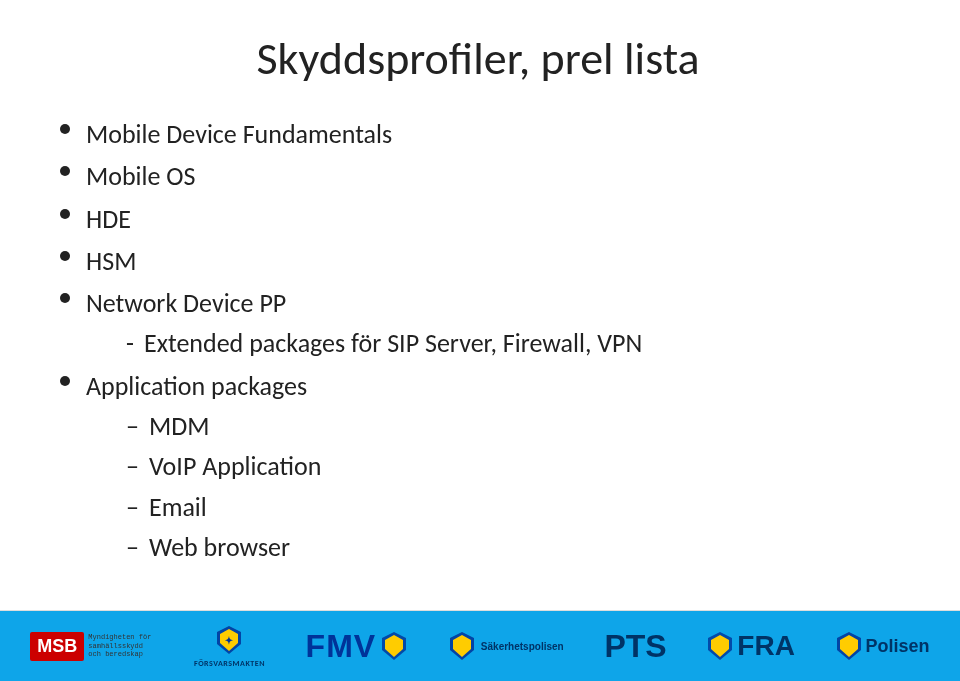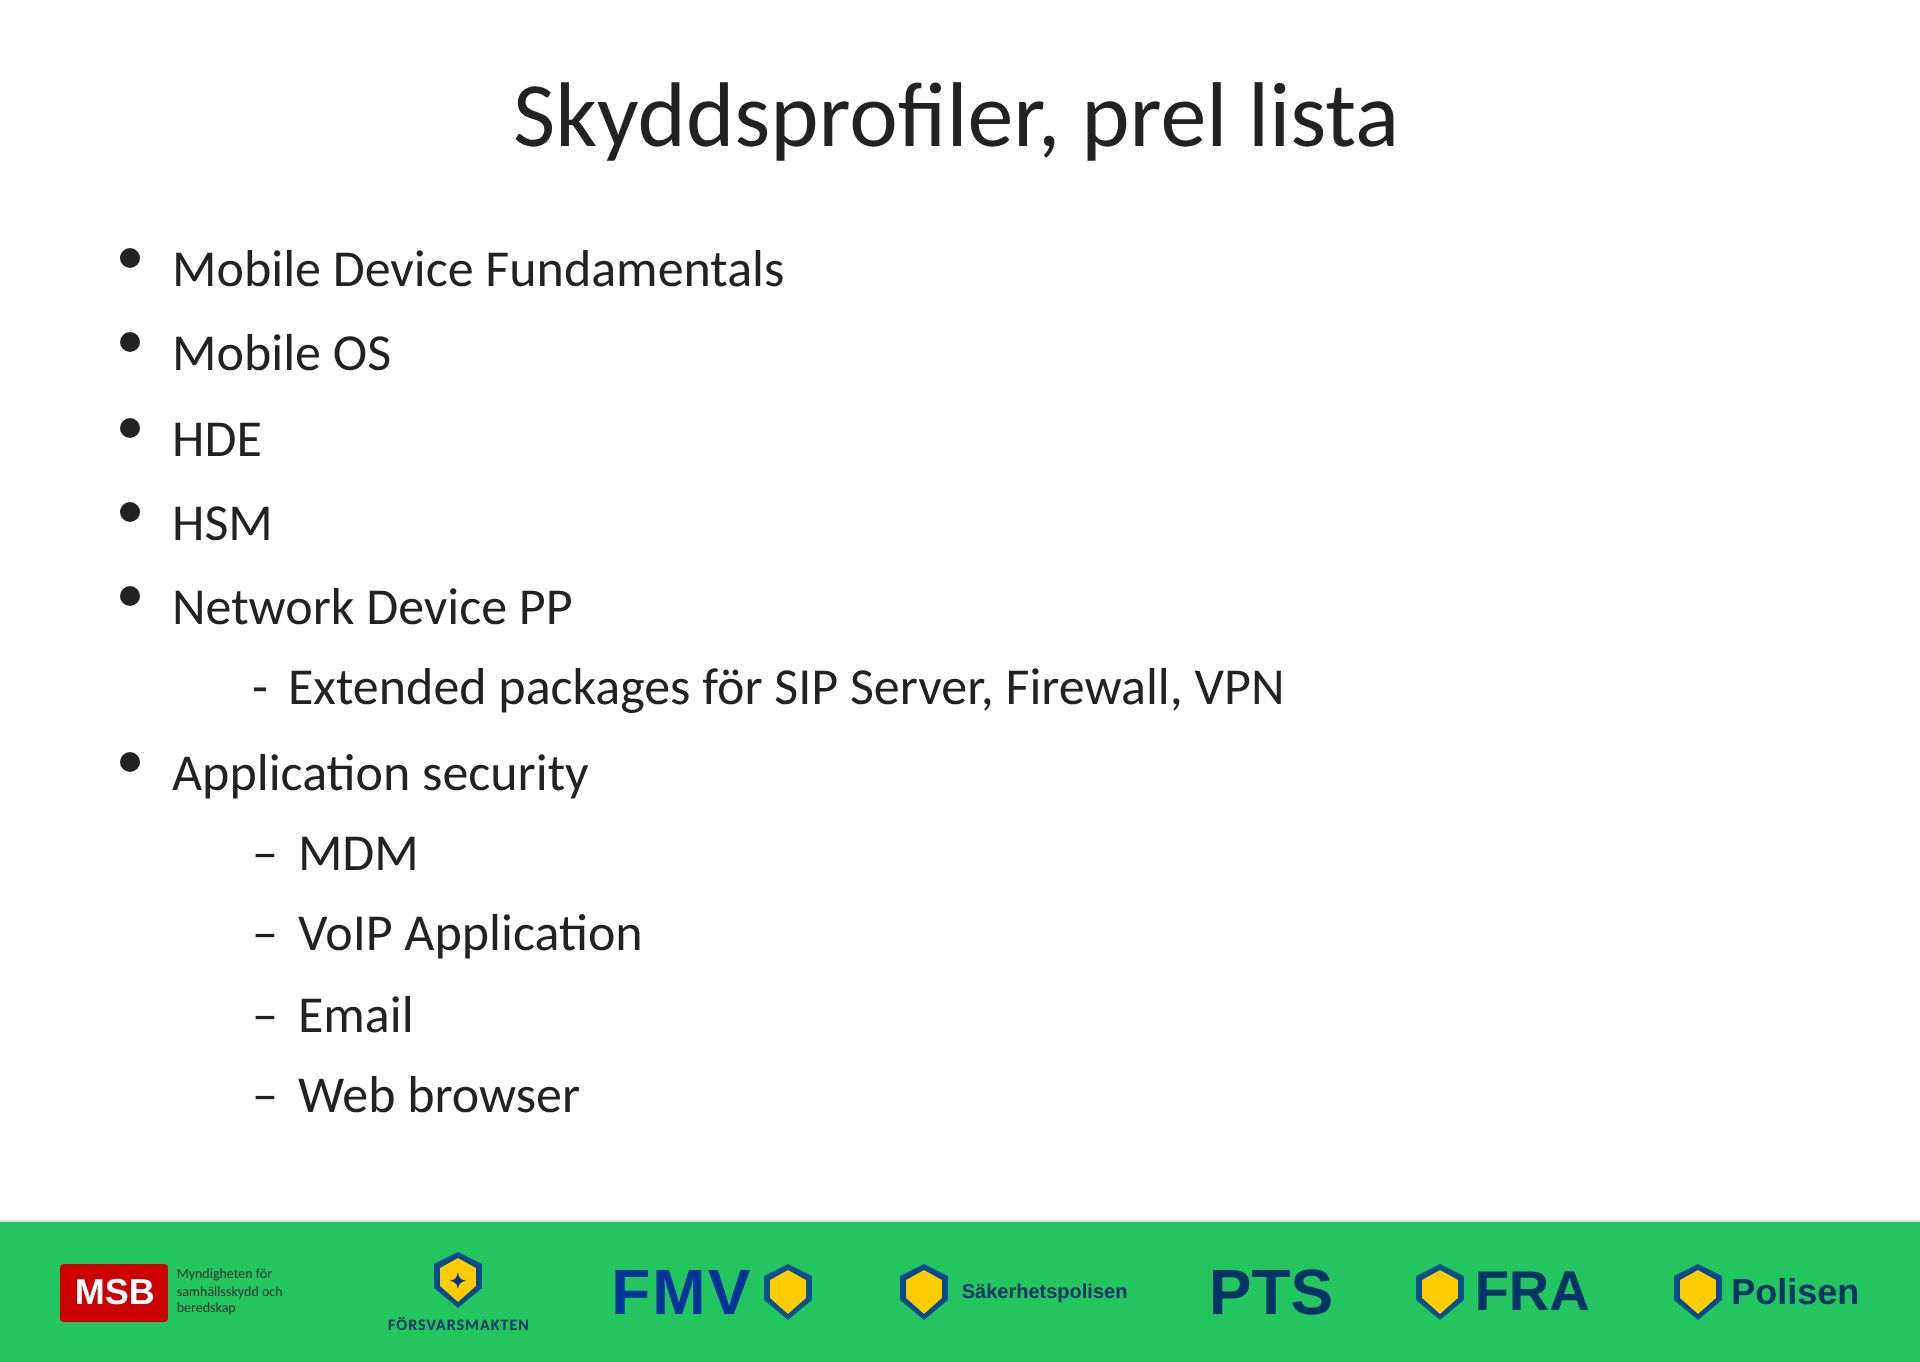--- a/index.html
+++ b/index.html
@@ -84,21 +84,21 @@
       margin-right: 10px;
       font-size: 26px;
     }
 
     .footer-bar {
       position: absolute;
       bottom: 0;
       left: 0;
       width: 960px;
       height: 71px;
-      background: #22c55e;
+      background: #0ea5e9;
       display: flex;
       align-items: center;
       justify-content: space-around;
       padding: 6px 10px;
       border-top: 1px solid #dddddd;
     }
 
     .logo-item {
       display: flex;
       align-items: center;
@@ -121,20 +121,21 @@
       padding: 4px 7px;
       border-radius: 2px;
       font-family: Arial, sans-serif;
     }
 
     .msb-text-block {
       font-size: 7px;
       color: #333;
       line-height: 1.2;
       max-width: 65px;
+      font-family: Liberation Mono, monospace;
     }
 
     
     .forsvar-logo {
       display: flex;
       flex-direction: column;
       align-items: center;
       gap: 2px;
     }
 
@@ -255,21 +256,21 @@
         <div>Network Device PP</div>
         <div class="sub-item">
           <span class="sub-dash">-</span>
           <span>Extended packages för SIP Server, Firewall, VPN</span>
         </div>
       </div>
     </li>
     <li>
       <span class="bullet-dot"></span>
       <div>
-        <div>Application security</div>
+        <div>Application packages</div>
         <ul class="sub-list">
           <li>
             <span class="em-dash">–</span>
             <span>MDM</span>
           </li>
           <li>
             <span class="em-dash">–</span>
             <span>VoIP Application</span>
           </li>
           <li>

